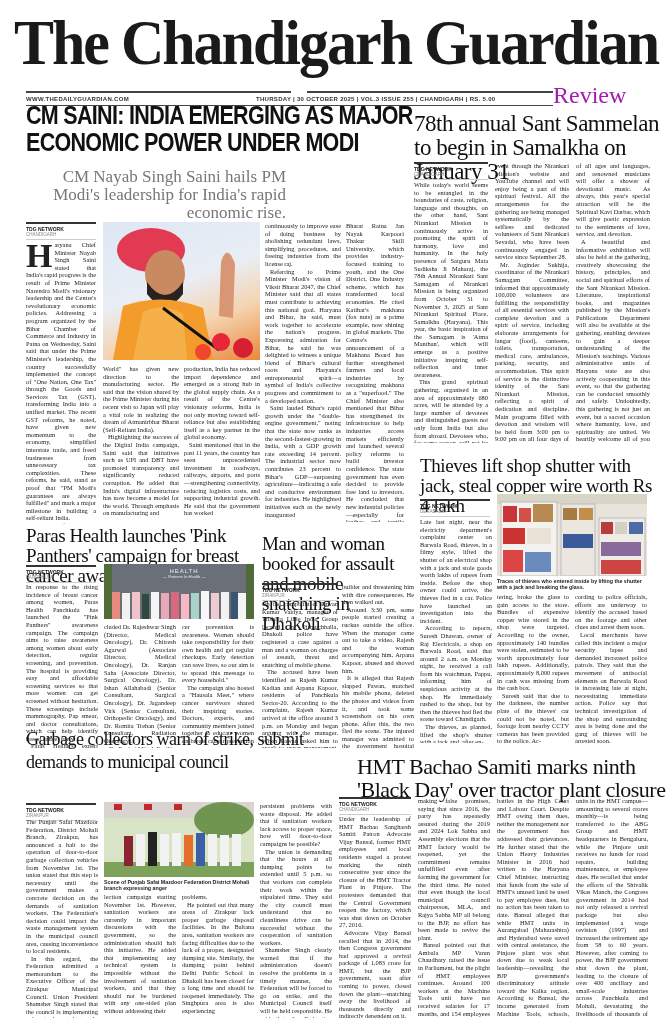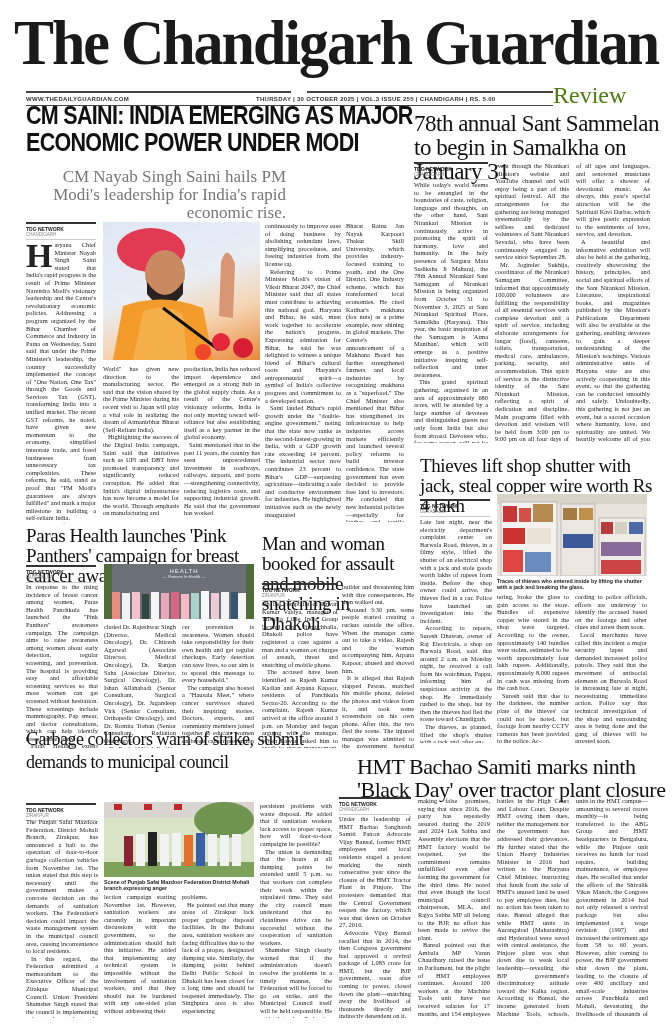--- a/index.html
+++ b/index.html
@@ -1,21 +1,21 @@
 <!DOCTYPE html>
 <html><head>
 <meta charset="utf-8">
 <style>
   html,body{margin:0;padding:0;background:#fff;}
   body{width:672px;height:1024px;overflow:hidden;position:relative;font-family:"Liberation Serif","DejaVu Serif",serif;color:#1a1a1a;}
   .abs{position:absolute;}
   .masthead{left:0;top:0;width:672px;text-align:center;font-family:"Liberation Serif","DejaVu Serif",serif;font-weight:bold;font-size:60px;letter-spacing:-2px;line-height:70px;top:8px;transform:scaleY(1.05);}
   .rule{background:#444;height:2px;}
   .dateline{font-family:"Liberation Sans",sans-serif;font-size:6px;font-weight:bold;color:#333;letter-spacing:0.3px;}
-  .review{font-family:"Liberation Serif",serif;font-size:24px;color:#4d7c0f;}
+  .review{font-family:"Liberation Serif",serif;font-size:24px;color:#a21caf;}
   .hl-sans{font-family:"Liberation Sans","DejaVu Sans",sans-serif;font-weight:bold;font-size:25px;line-height:27px;letter-spacing:-0.8px;transform:scaleX(0.86);transform-origin:left top;white-space:nowrap;color:#111;}
   .deck{font-family:"Liberation Serif",serif;font-size:17px;line-height:18px;color:#777;text-align:right;}
   .hl-serif{font-family:"Liberation Serif",serif;font-size:23px;line-height:24px;color:#111;letter-spacing:-0.5px;}
   .hl-serif-sm{font-family:"Liberation Serif",serif;font-size:19px;line-height:20px;color:#111;letter-spacing:-0.4px;}
   .byline{border-top:2px solid #333;padding-top:2px;font-family:"Liberation Sans",sans-serif;}
   .byline .net{font-size:5px;font-weight:bold;color:#222;display:block;}
   .byline .loc{font-size:4.5px;color:#888;display:block;border-bottom:1px solid #ccc;padding-bottom:2px;}
   .col{font-size:6.4px;line-height:7.6px;text-align:justify;color:#222;hyphens:auto;}
   .col p{margin:0;text-indent:5px;}
   .col p.first{text-indent:0;}

